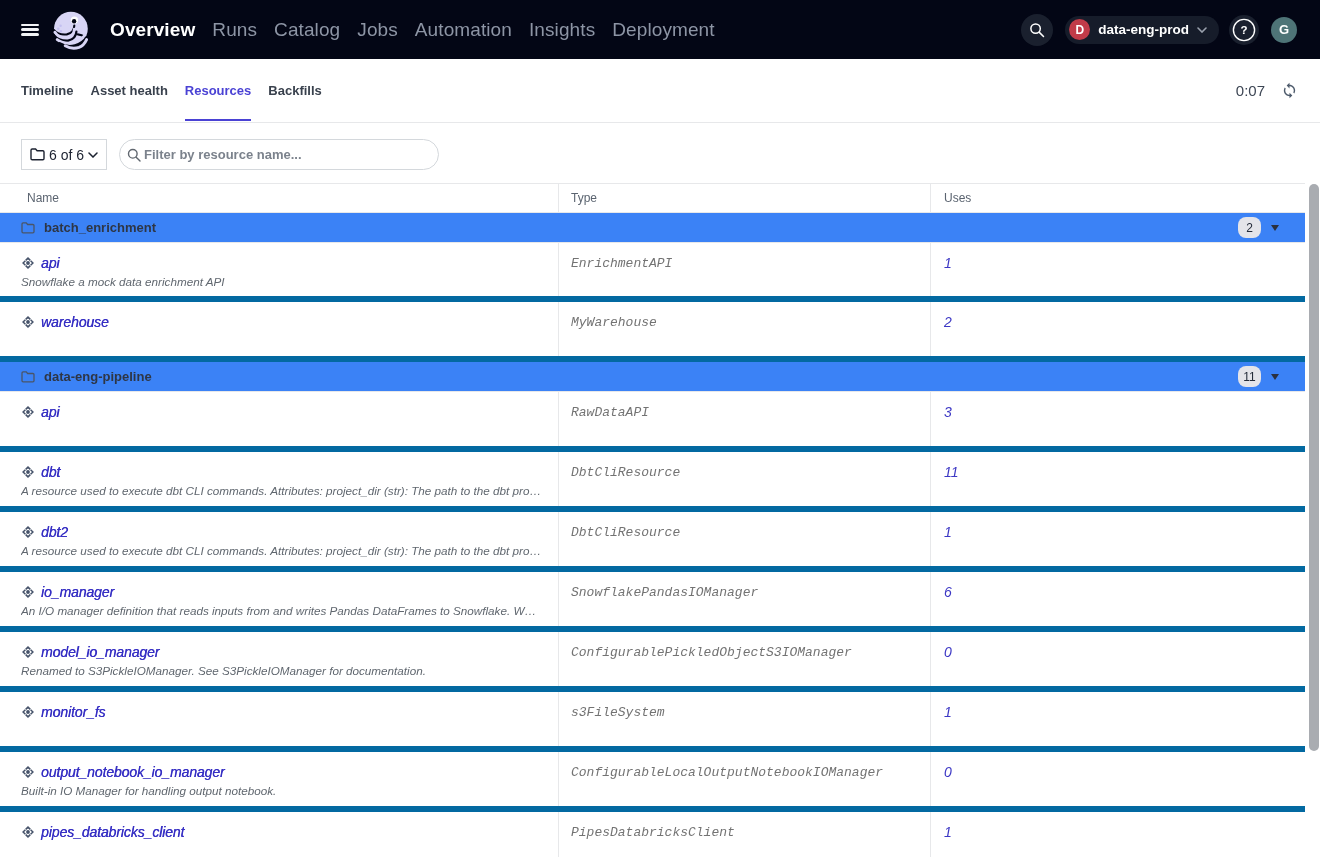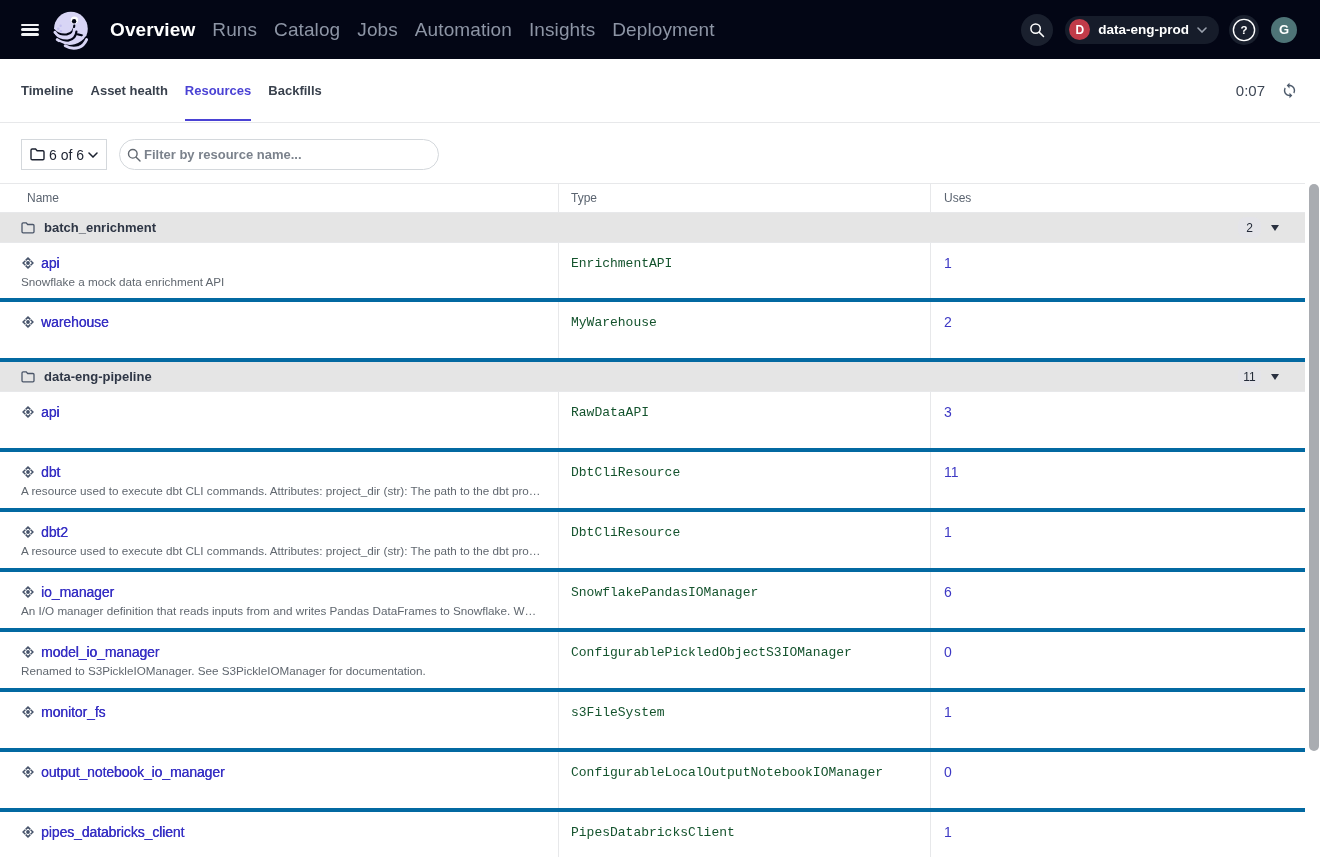--- a/index.html
+++ b/index.html
@@ -33,27 +33,27 @@
 .selbtn .txt { font-size:14px; color:#1c2230; }
 .searchbox { width:320px; height:31px; border:1px solid #d4d8dc; border-radius:16px; display:flex; align-items:center; padding:0 7px; gap:3px;font-weight:bold; }
 .searchbox .ph { font-size:13px; color:#7b828c; }
 
 .table { margin-top:13px; position:relative; }
 .tinner { width:1305px; border-top:1px solid #e7e8ea; }
 .thead { display:grid; grid-template-columns:558px 372px 1fr; height:29px; border-bottom:1px solid #e7e8ea; }
 .thead div { font-size:12px; color:#5b6470; display:flex; align-items:center; padding-left:27px; }
 .thead div.c2 { border-left:1px solid #e7e8ea; padding-left:12px; }
 .thead div.c3 { border-left:1px solid #e7e8ea; padding-left:13px; }
-.grow { height:30px; background:#e5e5e5; border-bottom:1px solid #e7e8ea; display:flex; align-items:center; padding:0 26px 0 21px; }
+.grow { height:30px; background:#3b82f6; border-bottom:1px solid #e7e8ea; display:flex; align-items:center; padding:0 26px 0 21px; }
 .grow .gname { font-size:13px; font-weight:700; color:#2e3645; margin-left:9px; }
 .grow .badge { margin-left:auto; background:#e4e4e9; border-radius:8px; min-width:23px; height:21px; display:flex; align-items:center; justify-content:center; font-size:12px; color:#232a38; padding:0 5px; }
 .grow .caret { margin-left:10px; width:0; height:0; border-left:4.8px solid transparent; border-right:4.8px solid transparent; border-top:6.5px solid #2a3140; }
-.row { display:grid; grid-template-columns:558px 372px 1fr; height:60px; border-bottom:4px solid #0369a1; }
+.row { display:grid; grid-template-columns:558px 372px 1fr; height:60px; border-bottom:6px solid #0369a1;font-style:italic; }
 .row .cname { padding:11px 16px 0 21px; overflow:hidden; }
-.row .ctype { border-left:1px solid #e7e8ea; padding:13px 12px 0 12px; font-family:"Liberation Mono", monospace; font-size:13px; color:#14532d; }
+.row .ctype { border-left:1px solid #e7e8ea; padding:13px 12px 0 12px; font-family:"Liberation Mono", monospace; font-size:13px; color:#737373; }
 .row .cuses { border-left:1px solid #e7e8ea; padding:12px 12px 0 13px; font-size:14px; }
 .row .cuses a { color:#3d38c4; text-decoration:none; }
 .titleline { display:flex; align-items:center; gap:7px; height:18px; }
 .titleline a { font-size:14px; font-weight:400; color:#3730c4; text-decoration:none; letter-spacing:-0.1px; text-shadow:0.35px 0 0 #3730c4; }
 .desc { margin-top:3px; margin-left:0; font-size:11.7px; color:#60676f; white-space:nowrap; overflow:hidden; text-overflow:ellipsis; max-width:534px; height:15px; }
 #tbody > div:nth-child(2) { height:59px; }
 
 .sbthumb { position:absolute; left:1309px; top:1px; width:9.5px; height:567px; border-radius:5px; background:#a9acb1; }
 </style>
 </head>
@@ -309,20 +309,21 @@
             <div class="titleline">
               <svg width="12" height="12" viewBox="0 0 12 12" style="margin-left:1px">
                 <path d="M3.7 3.4 L6 1.1 L8.3 3.4" stroke="#46536a" stroke-width="1.5" fill="none"></path>
                 <path d="M3.7 8.6 L6 10.9 L8.3 8.6" stroke="#46536a" stroke-width="1.5" fill="none"></path>
                 <path d="M3.4 3.7 L1.1 6 L3.4 8.3" stroke="#46536a" stroke-width="1.5" fill="none"></path>
                 <path d="M8.6 3.7 L10.9 6 L8.6 8.3" stroke="#46536a" stroke-width="1.5" fill="none"></path>
                 <circle cx="6" cy="6" r="1.9" fill="#46536a"></circle>
               </svg>
               <a>output_notebook_io_manager</a>
             </div>
+            <div class="desc">Built-in IO Manager for handling output notebook.</div>
           </div>
           <div class="ctype">ConfigurableLocalOutputNotebookIOManager</div>
           <div class="cuses"><a>0</a></div>
         </div>
         <div class="row">
           <div class="cname">
             <div class="titleline">
               <svg width="12" height="12" viewBox="0 0 12 12" style="margin-left:1px">
                 <path d="M3.7 3.4 L6 1.1 L8.3 3.4" stroke="#46536a" stroke-width="1.5" fill="none"></path>
                 <path d="M3.7 8.6 L6 10.9 L8.3 8.6" stroke="#46536a" stroke-width="1.5" fill="none"></path>

